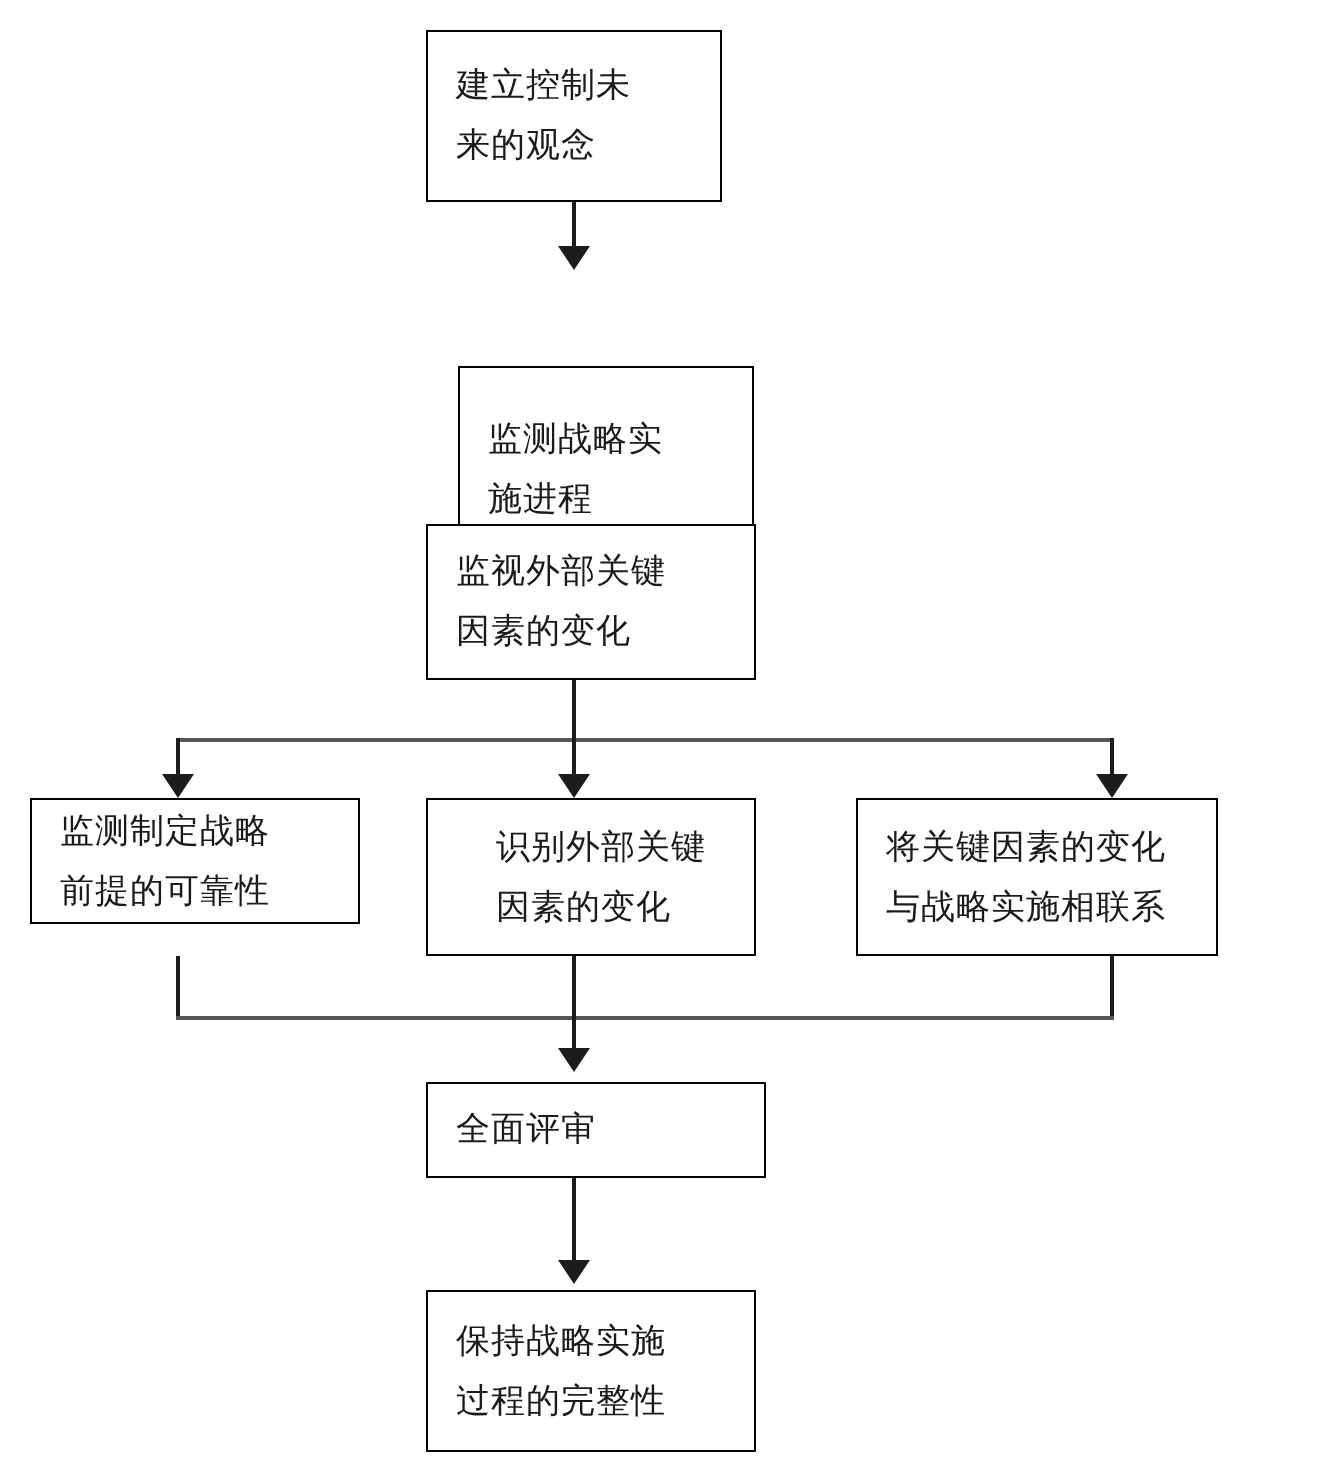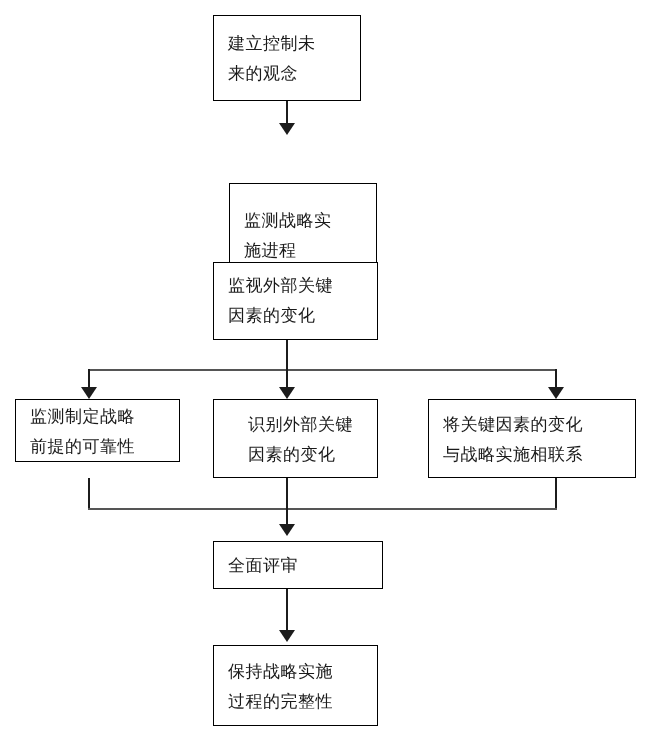--- a/index.html
+++ b/index.html
@@ -74,21 +74,21 @@
   <div class="arrowhead" style="left:279px; top:123px;"></div>
 
   <div class="node" style="left:229px; top:135px; width:148px; height:104px;margin-top:48px;">
     <span class="label">监测战略实
 施进程</span>
   </div>
 
   <div class="vline" style="left:286px; top:221px; height:32px;"></div>
   <div class="arrowhead" style="left:279px; top:250px;"></div>
 
-  <div class="node" style="left:213px; top:262px; width:165px; height:78px;font-family:Liberation Serif, serif;">
+  <div class="node" style="left:213px; top:262px; width:165px; height:78px;">
     <span class="label">监视外部关键
 因素的变化</span>
   </div>
 
   <div class="vline" style="left:286px; top:340px; height:30px;"></div>
   <div class="hline" style="left:88px; top:369px; width:469px;"></div>
 
   <div class="vline" style="left:88px; top:369px; height:22px;"></div>
   <div class="arrowhead" style="left:81px; top:387px;"></div>
 
@@ -101,21 +101,21 @@
   <div class="node" style="left:15px; top:399px; width:165px; height:63px;justify-content:flex-end;">
     <span class="label">监测制定战略
 前提的可靠性</span>
   </div>
 
   <div class="node" style="left:213px; top:399px; width:165px; height:79px;padding-left:34px;">
     <span class="label">识别外部关键
 因素的变化</span>
   </div>
 
-  <div class="node" style="left:428px; top:399px; width:208px; height:79px;">
+  <div class="node" style="left:428px; top:399px; width:181px; height:79px;">
     <span class="label">将关键因素的变化
 与战略实施相联系</span>
   </div>
 
   <div class="vline" style="left:88px; top:478px; height:32px;"></div>
 
   <div class="vline" style="left:555px; top:478px; height:32px;"></div>
 
   <div class="hline" style="left:88px; top:508px; width:469px;"></div>
 

